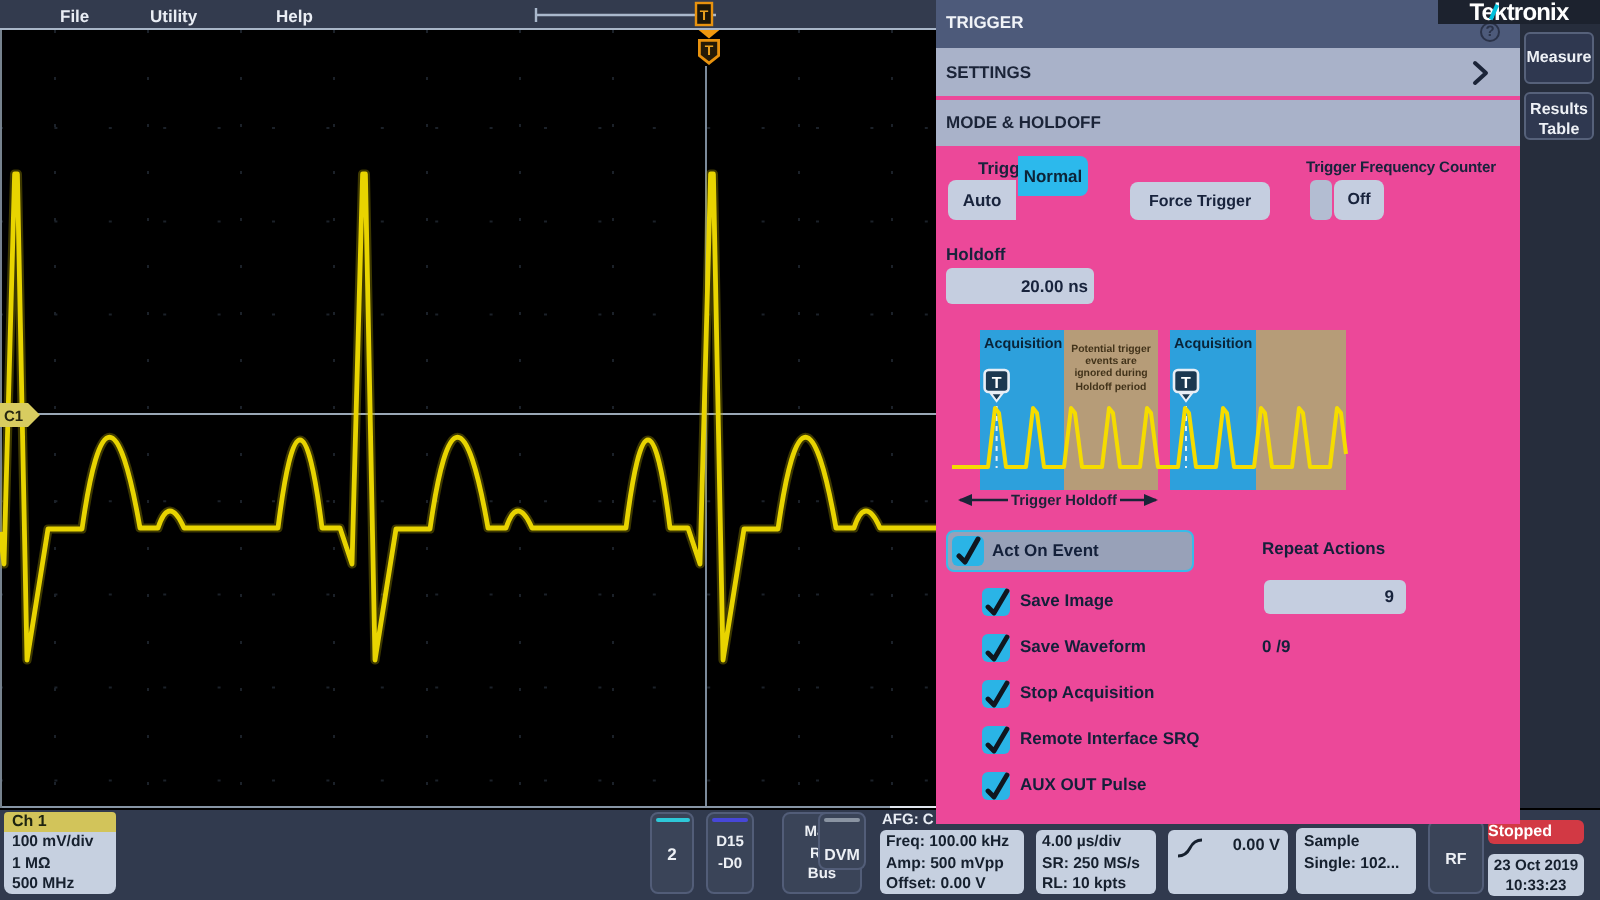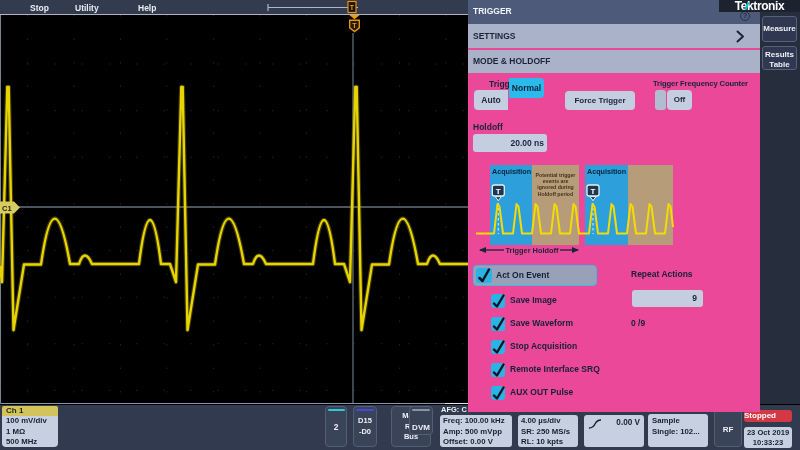--- a/index.html
+++ b/index.html
@@ -67,21 +67,21 @@
 
   <polygon points="349.3,0 359.7,0 354.5,4.2" fill="#f0980e"></polygon>
   <path d="M349.7 5.2 L359.3 5.2 L359.3 12.8 L354.5 16.6 L349.7 12.8 Z" fill="#241a06" stroke="#e8920e" stroke-width="1.4"></path>
   <text x="354.5" y="12.6" fill="#e8a01e" font-size="7" font-weight="bold" text-anchor="middle">T</text>
 
   <polygon points="0,186.5 14,186.5 20,192.5 14,198.5 0,198.5" fill="#d8cc60"></polygon>
   <text x="2" y="195.5" fill="#26260f" font-size="7.5" font-weight="bold">C1</text>
 </svg>
 
 <div id="menubar" class="abs">
-  <span class="mitem" style="left:30px">Stop</span>
+  <span class="mitem" style="left:30px">File</span>
   <span class="mitem" style="left:75px">Utility</span>
   <span class="mitem" style="left:138px">Help</span>
   <svg class="abs" style="left:260px;top:0" width="110" height="15">
     <line x1="8" y1="7.5" x2="98" y2="7.5" stroke="#aab8cc" stroke-width="1.2"></line>
     <line x1="8" y1="4" x2="8" y2="11" stroke="#aab8cc" stroke-width="1.2"></line>
     <rect x="88" y="1.5" width="8" height="11" fill="#1c1608" stroke="#e8920e" stroke-width="1.2"></rect>
     <text x="92" y="10" fill="#e8a01e" font-size="7" font-weight="bold" text-anchor="middle">T</text>
   </svg>
 </div>
 

